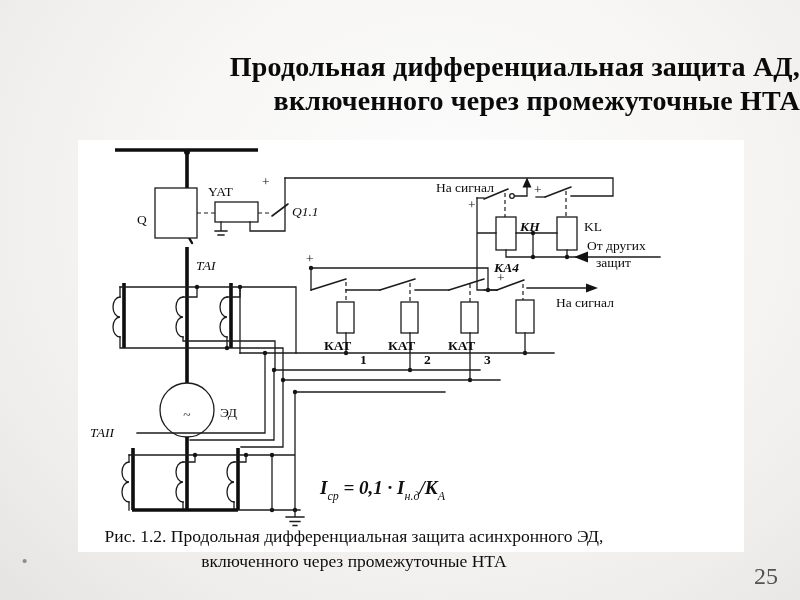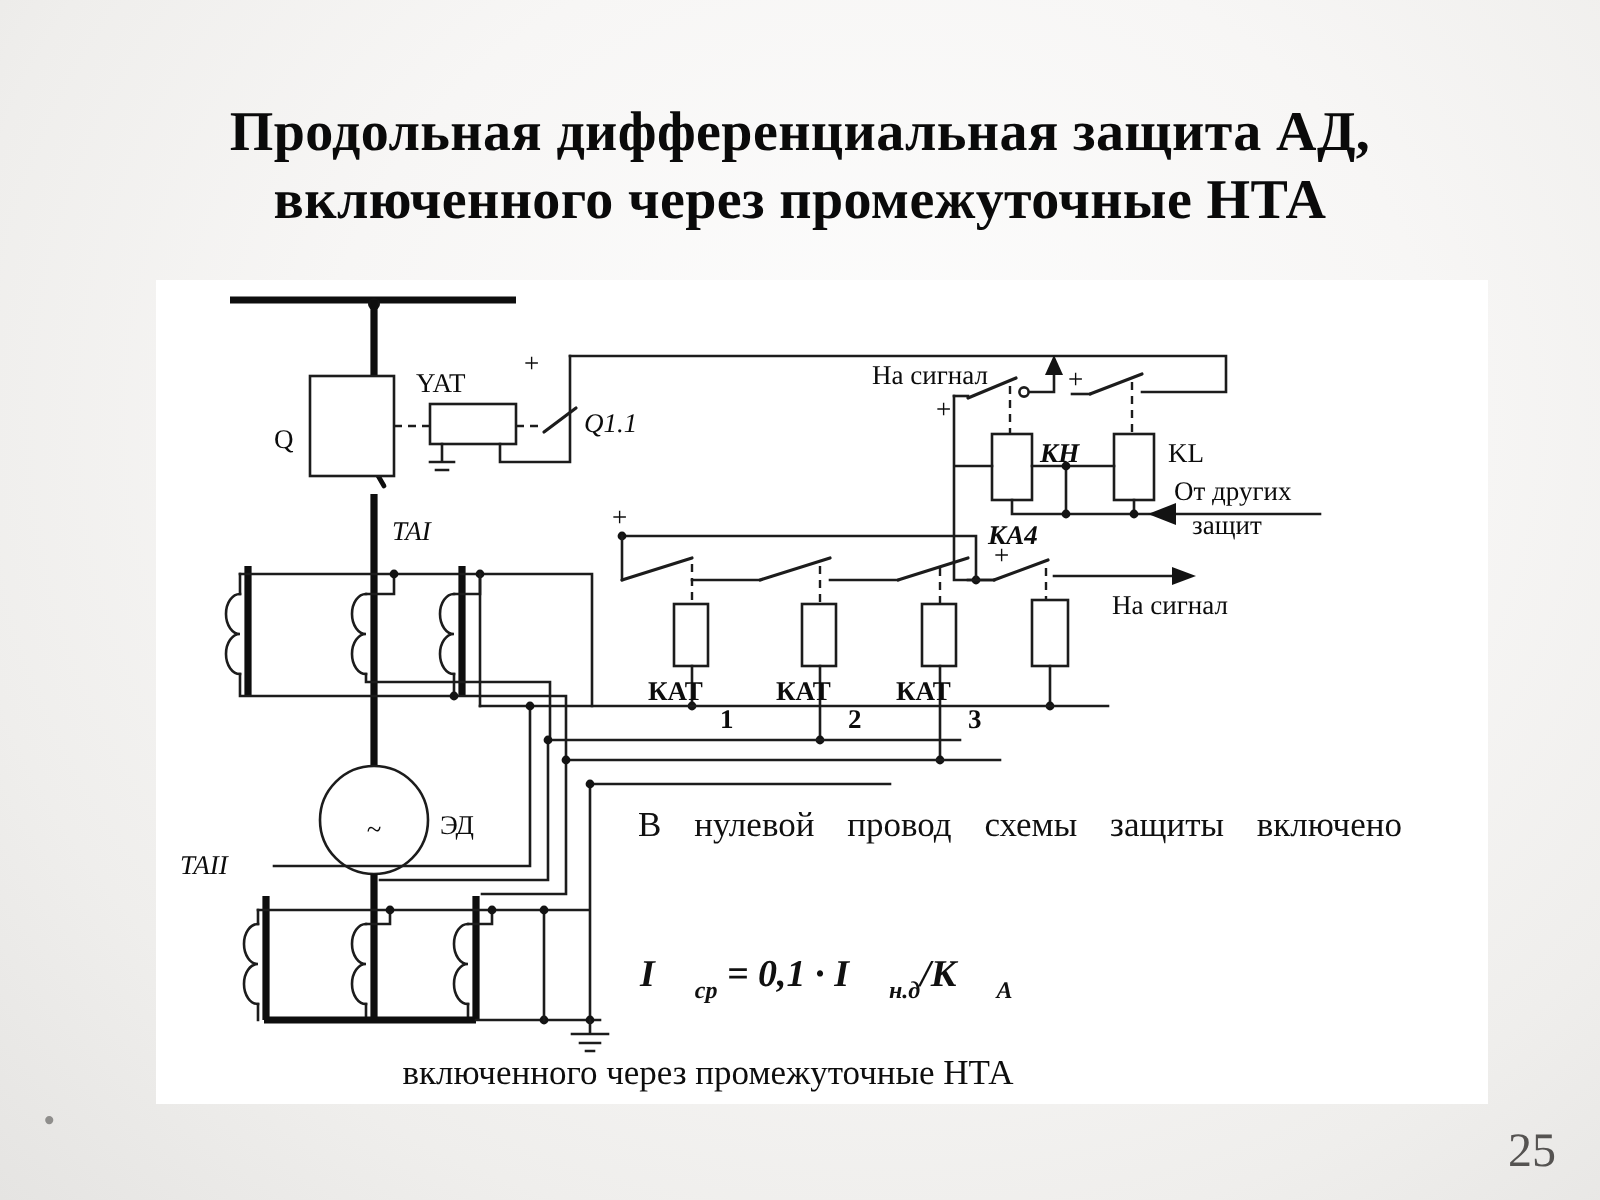--- a/index.html
+++ b/index.html
@@ -2,27 +2,27 @@
 <html><head>
 <meta charset="utf-8">
 <style>
   html,body{margin:0;padding:0;background:#d8d7d5;}
   .slide{
     position:relative;width:800px;height:600px;overflow:hidden;
     background:radial-gradient(ellipse at 55% 35%, #fdfdfd 0%, #f7f6f5 45%, #efeeec 75%, #e5e4e2 100%);
     font-family:"Liberation Serif", serif;color:#111;
   }
   .white-panel{position:absolute;left:78px;top:140px;width:666px;height:412px;background:#ffffff;}
-  .title{position:absolute;top:50px;left:0;width:100%;margin:0;text-align:center;
+  .title{position:absolute;top:50px;left:0;width:100%;margin:0;text-align:right;
     font-size:28px;font-weight:bold;line-height:34px;color:#0a0a0a;letter-spacing:.2px;}
   .circuit{position:absolute;left:0;top:0;width:800px;height:600px;}
   .note{position:absolute;left:319px;top:401px;width:382px;font-size:17.5px;line-height:23.5px;color:#101010;}
   .note .j{text-align:justify;text-align-last:justify;}
   .formula{position:absolute;left:320px;top:477px;font-size:19px;font-weight:bold;font-style:italic;color:#101010;}
-  .formula sub{font-size:12px;font-weight:bold;font-style:italic;vertical-align:-6px;line-height:0;margin-left:20px;}
+  .formula sub{font-size:12px;font-weight:normal;font-style:italic;vertical-align:-6px;line-height:0;}
   .caption{position:absolute;left:40px;top:524px;width:628px;text-align:center;
     font-size:17.5px;line-height:25px;color:#0d0d0d;}
   .bullet{position:absolute;left:22px;top:552px;font-size:15px;color:#8f8e8c;
     font-family:"Liberation Sans",sans-serif;}
   .page-number{position:absolute;right:22px;top:563px;font-size:24px;color:#555351;}
   
   .w{stroke:#1c1c1c;stroke-width:1.3;fill:none;stroke-linecap:square;}
   .bl{stroke:#1c1c1c;stroke-width:1.6;fill:none;stroke-linecap:round;}
   .wd{stroke:#1c1c1c;stroke-width:1.2;fill:none;stroke-dasharray:4 3;}
   .wt{stroke:#0e0e0e;stroke-width:3.6;fill:none;}
@@ -191,25 +191,25 @@
       <text x="187" y="419" class="t20" text-anchor="middle">~</text>
     </g>
   </svg>
 
   <h1 class="title">
     <span>Продольная дифференциальная защита АД,</span><br>
     <span>включенного через промежуточные НТА</span>
   </h1>
 
   <div class="note">
-    <div class="j">В нулевой провод схемы защиты включено</div>
   </div>
 
   <div class="formula"><span>I</span><sub>ср</sub><span> = 0,1 · </span><span>I</span><sub>н.д</sub><span>/К</span><sub>А</sub></div>
 
   <div class="caption">
+    <div>Рис. 1.2. Продольная дифференциальная защита асинхронного ЭД,</div>
     <div>включенного через промежуточные НТА</div>
   </div>
 
   <div class="bullet">•</div>
   <div class="page-number">25</div>
 
 </div>
 
 </body></html>

